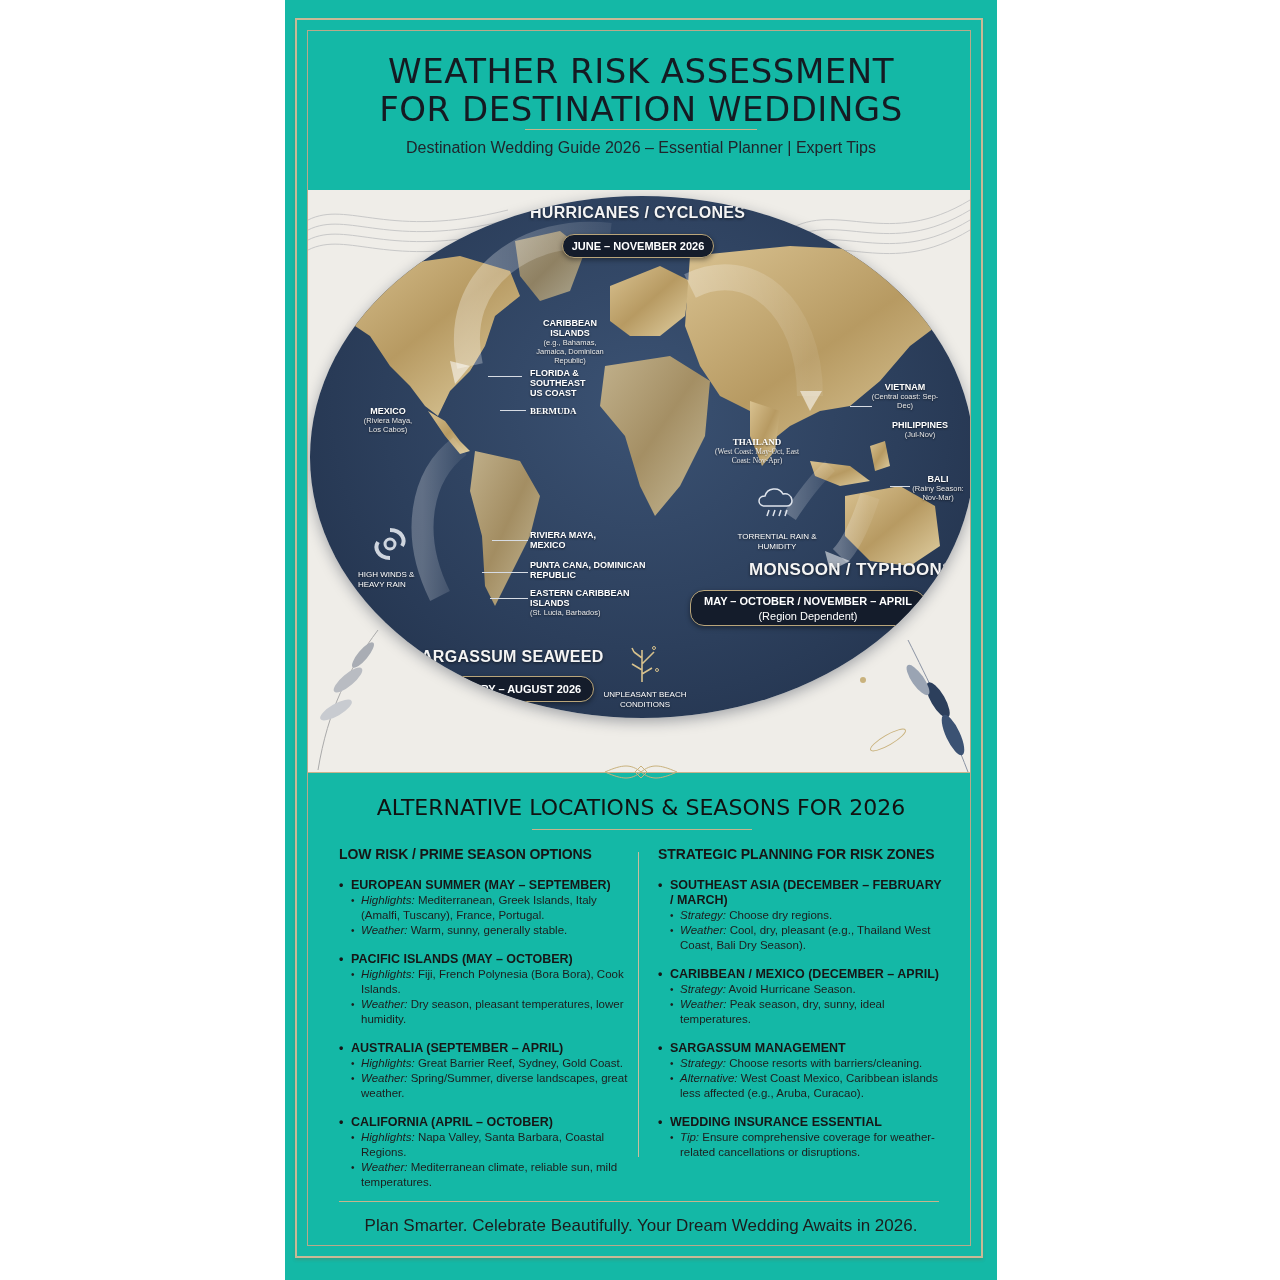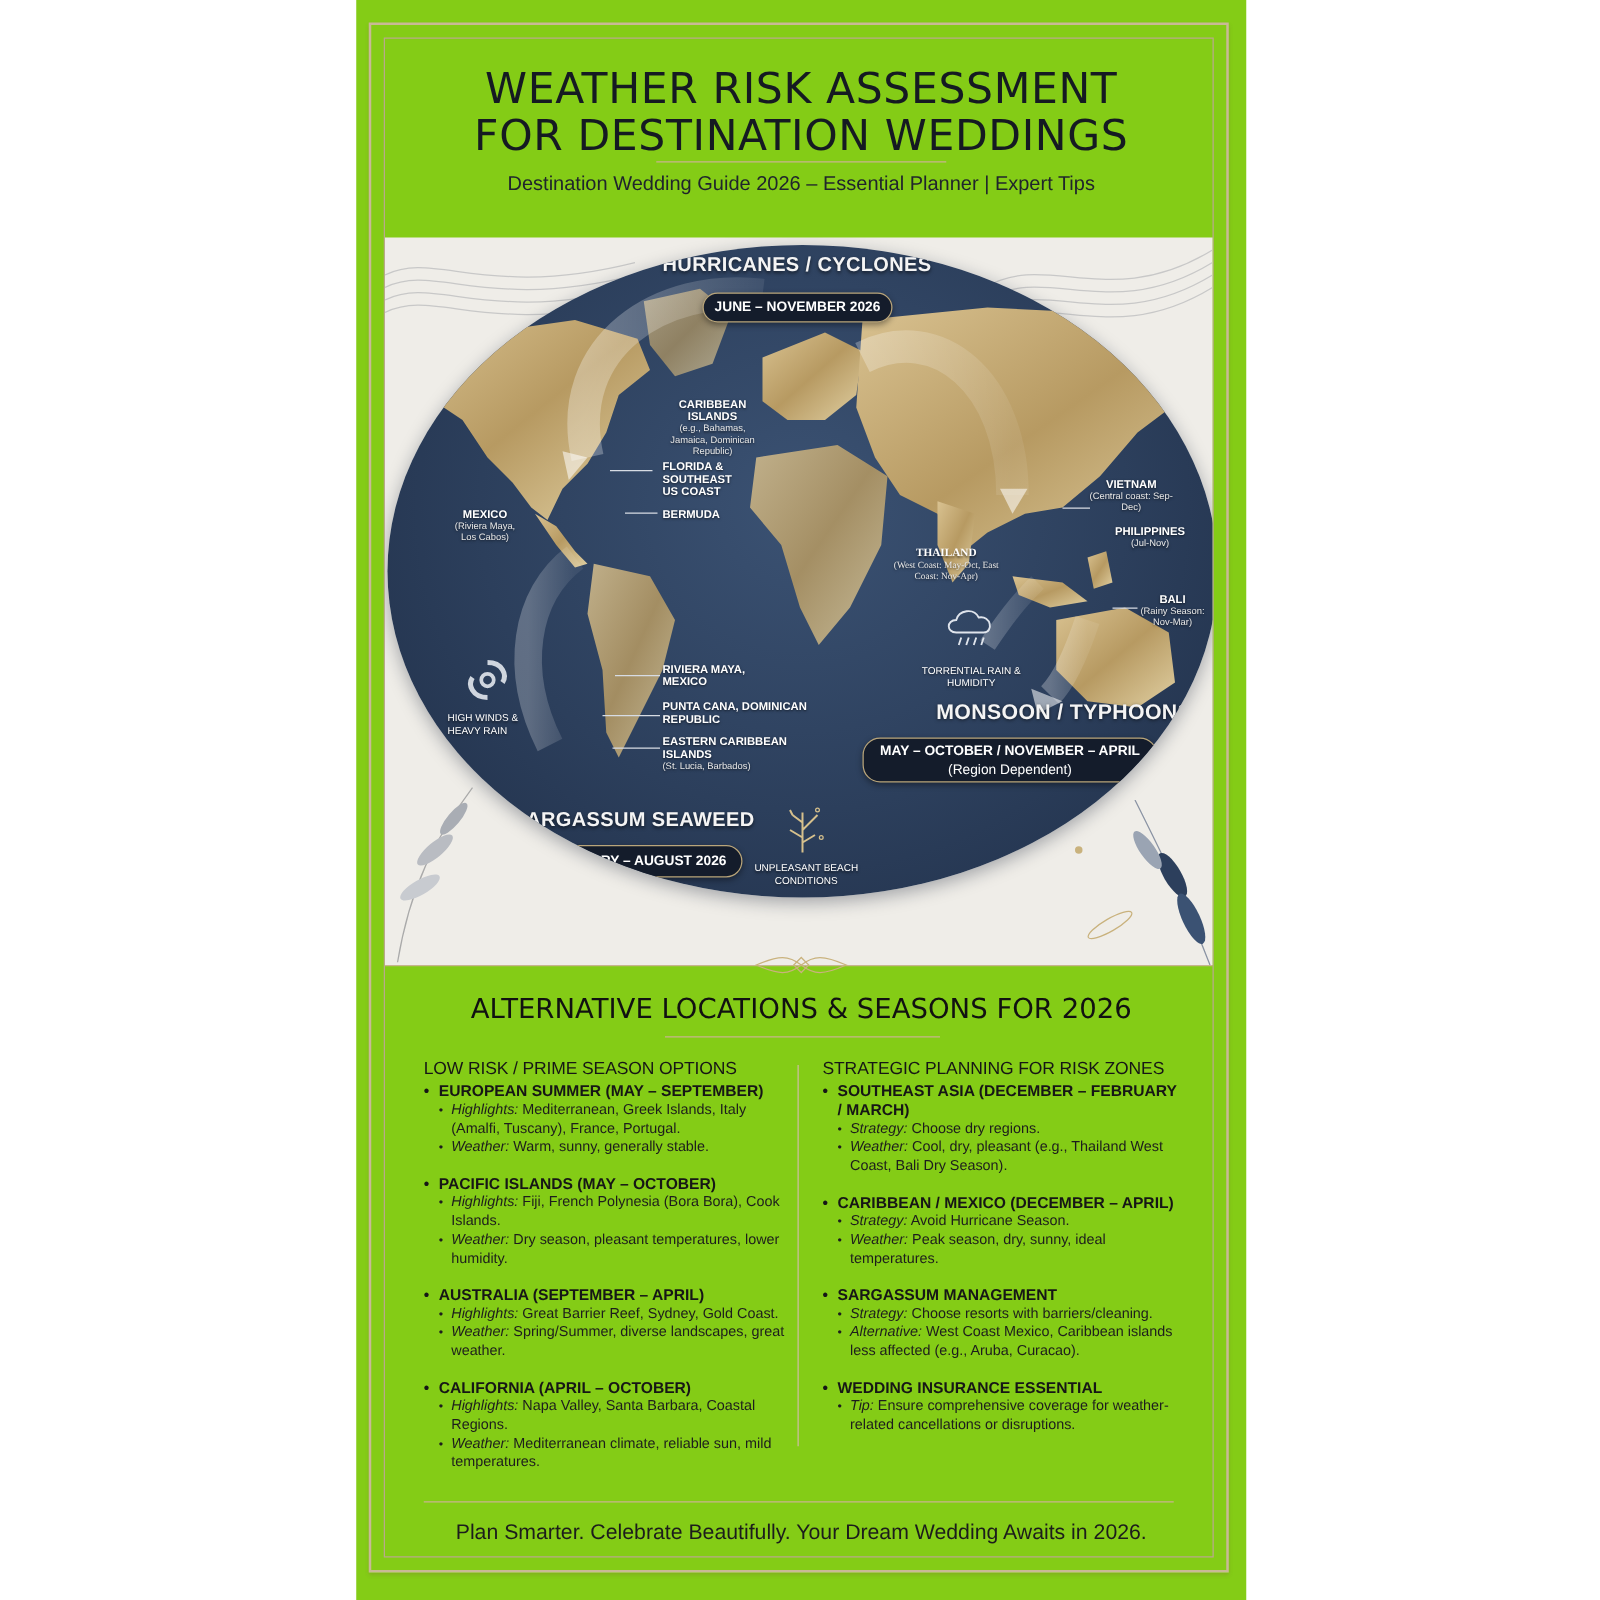--- a/index.html
+++ b/index.html
@@ -1,17 +1,17 @@
 <!DOCTYPE html>
 <html><head>
 <meta charset="utf-8">
 <style>
   html,body{margin:0;padding:0;}
   body{width:1280px;height:1280px;background:#ffffff;position:relative;overflow:hidden;font-family:"Liberation Sans","DejaVu Sans",sans-serif;}
-  .poster{position:absolute;left:285px;top:0;width:712px;height:1280px;background:#84cc16;}
+  .poster{position:absolute;left:285px;top:0;width:712px;height:1280px;background:#14b8a6;}
   .frame-outer{position:absolute;left:10px;top:18px;width:688px;height:1240px;border:2px solid #c9b996;box-sizing:border-box;box-shadow:0 2px 3px rgba(120,100,60,.25);}
   .frame-inner{position:absolute;left:22px;top:30px;width:664px;height:1216px;border:1px solid #b9a98a;box-sizing:border-box;}
   .title{position:absolute;left:0;right:0;top:52px;text-align:center;color:#151a22;font-size:34px;line-height:38px;letter-spacing:0.5px;font-family:"DejaVu Sans",sans-serif;font-weight:normal;}
   .title-rule{position:absolute;left:240px;width:232px;top:129px;height:1px;background:#c7b48d;}
   .subtitle{position:absolute;left:0;right:0;top:139px;text-align:center;color:#20252c;font-size:16px;}
   .map-band{position:absolute;left:23px;top:190px;width:662px;height:582px;overflow:hidden;background:#efede8;}
   .wave{position:absolute;stroke:#bfbfbf;fill:none;}
   .globe{position:absolute;left:2px;top:6px;width:664px;height:522px;border-radius:50%;background:radial-gradient(ellipse at 50% 40%,#3b5273 0%,#2c3f5c 55%,#1f2e47 100%);box-shadow:0 4px 14px rgba(20,30,50,.35);overflow:hidden;}
   .land{position:absolute;fill:url(#gold);}
   .globe-heading{position:absolute;color:#f4f4f4;font-weight:bold;text-shadow:0 1px 3px rgba(0,0,0,.6);letter-spacing:.3px;}
@@ -20,21 +20,21 @@
   .lbl .sub{display:block;font-weight:normal;font-size:7.5px;line-height:9px;color:#e8e8e8;}
   .leader{position:absolute;height:1px;background:#d7dce4;}
   .divider-orn{position:absolute;left:23px;top:772px;width:662px;height:1px;background:#c7b48d;}
   .orn{position:absolute;left:318px;top:762px;}
   .sec-title{position:absolute;left:0;right:0;top:795px;text-align:center;color:#111;font-size:22px;font-family:"DejaVu Sans",sans-serif;}
   .sec-rule{position:absolute;left:247px;width:220px;top:829px;height:1px;background:#c7b48d;}
   .col{position:absolute;top:846px;}
   .col-left{left:54px;width:300px;}
   .col-right{left:373px;width:290px;}
   .col-div{position:absolute;left:353px;top:852px;width:1px;height:305px;background:#cbbd9e;}
-  .col-head{font-size:14px;font-weight:normal;color:#161616;margin:0 0 4px 0;letter-spacing:-.1px;}
+  .col-head{font-size:14px;font-weight:bold;color:#161616;margin:0 0 16px 0;letter-spacing:-.1px;}
   .item{margin:0 0 14px 0;}
   .item-title{font-size:12.5px;font-weight:bold;color:#161616;line-height:15px;padding-left:12px;position:relative;}
   .item-title:before{content:"•";position:absolute;left:0;top:0;}
   .bullet{font-size:11.5px;color:#1d1d1d;line-height:15px;padding-left:22px;position:relative;}
   .bullet:before{content:"•";position:absolute;left:12px;top:0;font-size:10px;}
   .bullet em{font-style:italic;}
   .foot-rule{position:absolute;left:54px;width:600px;top:1201px;height:1px;background:#c7b48d;}
   .footer{position:absolute;left:0;right:0;top:1216px;text-align:center;font-size:17px;color:#1c1c1c;}
   .leaf{position:absolute;}
 </style>
@@ -121,21 +121,21 @@
 
       <div class="lbl" style="left:220px;top:122px;width:80px;text-align:center;">
         <span>CARIBBEAN ISLANDS</span>
         <span class="sub">(e.g., Bahamas, Jamaica, Dominican Republic)</span>
       </div>
       <div class="leader" style="left:178px;top:180px;width:34px;"></div>
       <div class="lbl" style="left:220px;top:172px;width:70px;">
         <span>FLORIDA &amp; SOUTHEAST US COAST</span>
       </div>
       <div class="leader" style="left:190px;top:214px;width:26px;"></div>
-      <div class="lbl" style="left:220px;top:210px;">
+      <div class="lbl" style="left:220px;top:210px;font-family:Liberation Serif, serif;">
         <span>BERMUDA</span>
       </div>
       <div class="lbl" style="left:48px;top:210px;width:60px;text-align:center;">
         <span>MEXICO</span>
         <span class="sub">(Riviera Maya, Los Cabos)</span>
       </div>
 
       <svg style="position:absolute;left:62px;top:330px" width="36" height="36" viewBox="0 0 36 36">
         <circle cx="18" cy="18" r="5" fill="none" stroke="#cfd5de" stroke-width="3"></circle>
         <path d="M18 4 C30 4 34 14 30 20" stroke="#cfd5de" stroke-width="4" fill="none"></path>

